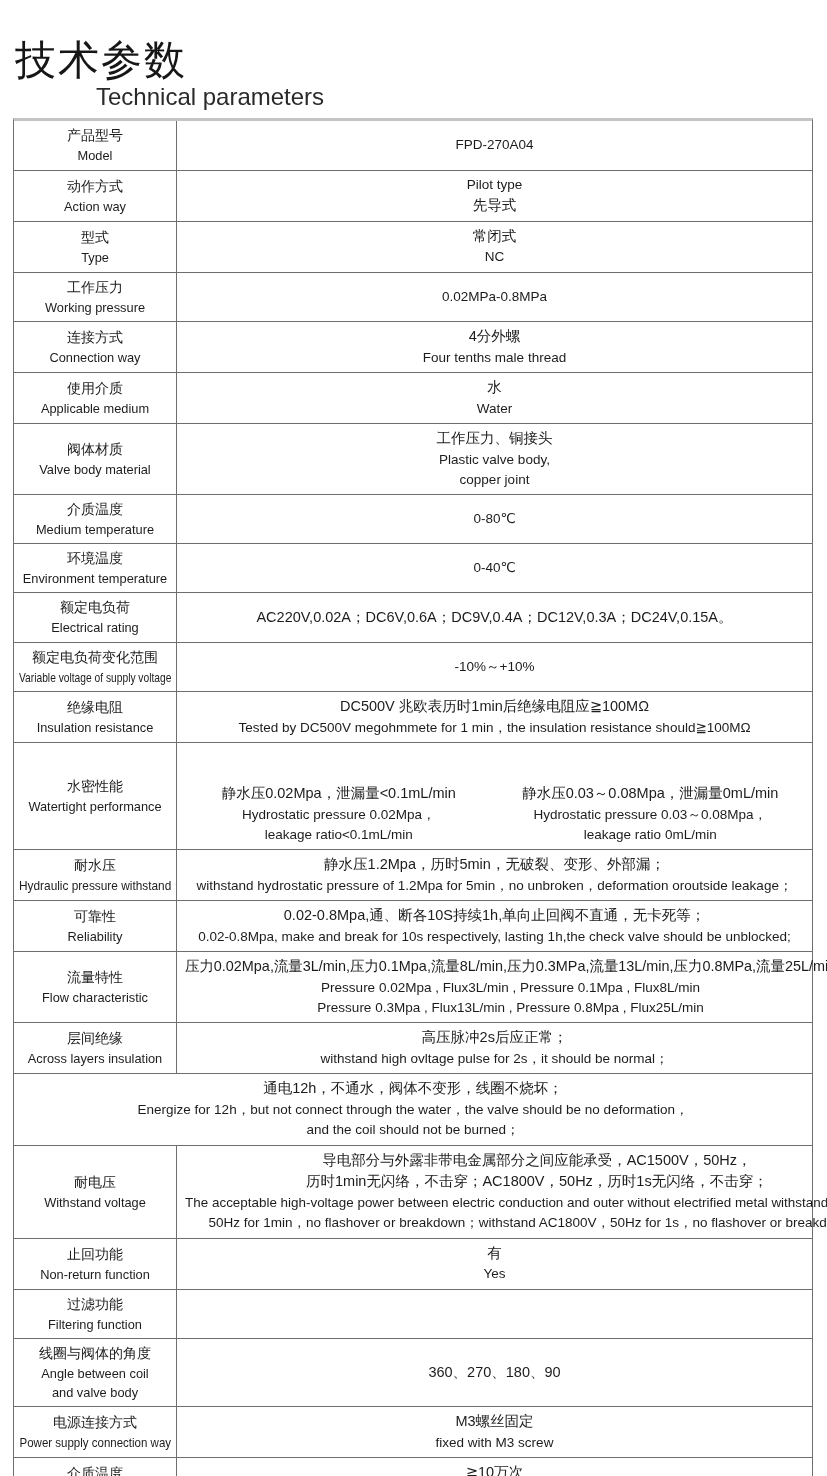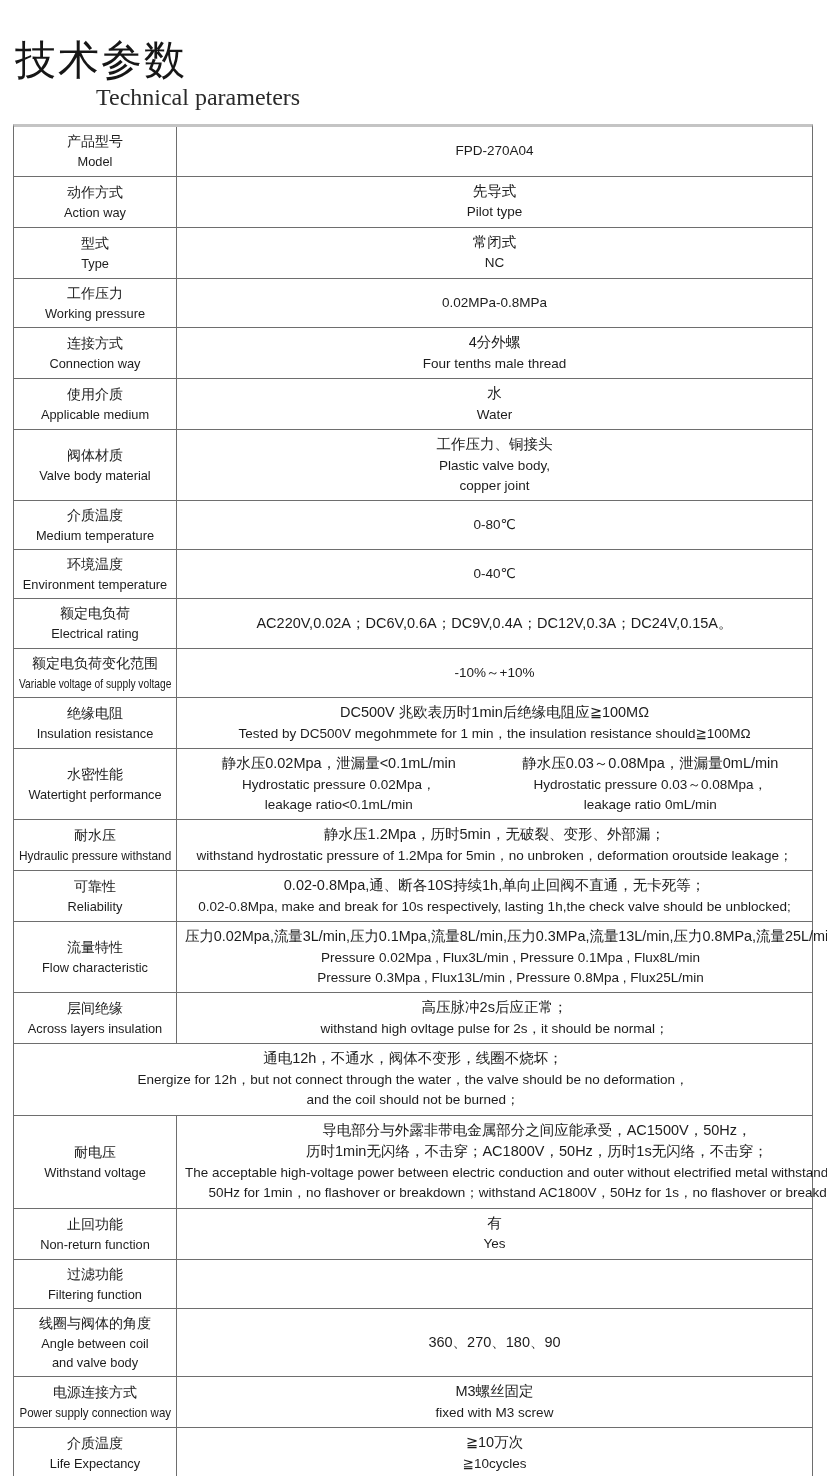--- a/index.html
+++ b/index.html
@@ -11,21 +11,21 @@
   html, body { margin: 0; padding: 0; background: #fff; }
   .page {
     width: 827px;
     min-height: 1476px;
     background: #fff;
     font-family: "Liberation Sans", "DejaVu Sans", sans-serif;
     color: var(--text);
     padding-top: 38px;
   }
   
-  .title-block { padding-left: 15px; margin-bottom: 14px; font-family: Liberation Serif, serif; }
+  .title-block { padding-left: 15px; margin-bottom: 8px; }
   .title-zh {
     margin: 0;
     font-size: 41px;
     font-weight: 300;
     letter-spacing: 2px;
     line-height: 1.1;
     color: #161616;
   }
   .title-en {
     font-size: 24px;
@@ -72,20 +72,21 @@
   .en { font-size: 13.5px; }
   .label-cell .zh { font-size: 14px; }
   .label-cell .en { font-size: 12.8px; }
   .value-cols { display: flex; width: 100%; }
   .value-cols .col {
     flex: 1 1 50%;
     min-width: 0;
     display: flex;
     flex-direction: column;
     justify-content: center;
+    margin-top: 36px;
   }
 </style>
 </head>
 <body>
 
 <div class="page">
   <div class="title-block">
     <h1 class="title-zh">技术参数</h1>
     <div class="title-en">Technical parameters</div>
   </div>
@@ -109,24 +110,24 @@
         <div class="cell label-cell">
           <div class="line">
             <span class="fit zh">动作方式</span>
           </div>
           <div class="line">
             <span class="fit en">Action way</span>
           </div>
         </div>
         <div class="cell value-cell">
           <div class="line">
+            <span class="fit en">Pilot type</span>
+          </div>
+          <div class="line">
             <span class="fit zh">先导式</span>
-          </div>
-          <div class="line">
-            <span class="fit en">Pilot type</span>
           </div>
         </div>
       </div>
       <div class="spec-row">
         <div class="cell label-cell">
           <div class="line">
             <span class="fit zh">型式</span>
           </div>
           <div class="line">
             <span class="fit en">Type</span>

